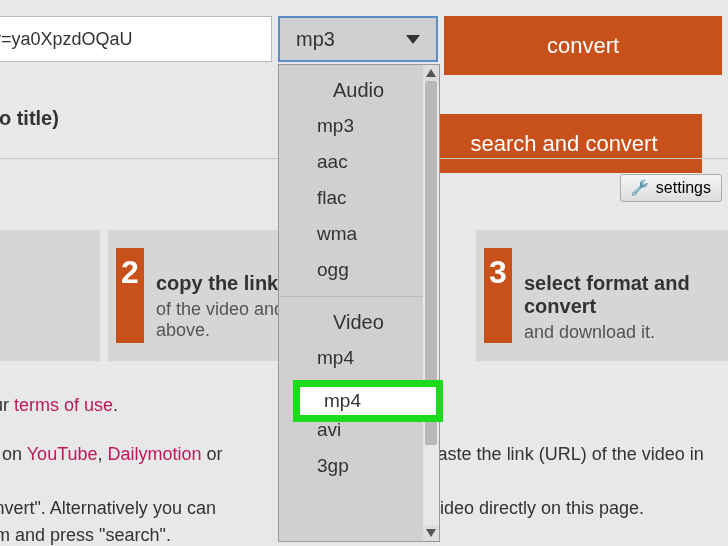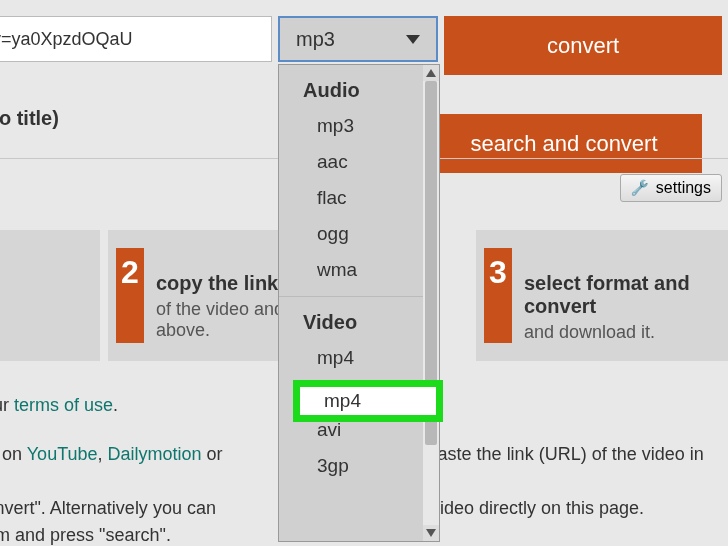--- a/index.html
+++ b/index.html
@@ -120,41 +120,41 @@
 .step-title { font-weight: bold; font-size: 20px; margin-bottom: 4px; margin-top: 24px; }
 .step-desc { font-size: 18px; color: #555; }
 .info-text {
   position: absolute;
   top: 392px;
   left: -80px;
   width: 800px;
   font-size: 18px;
   line-height: 1.5;
 }
-.info-text a { color: #0f766e; text-decoration: none; }
+.info-text a { color: #be185d; text-decoration: none; }
 .dropdown {
   position: absolute;
   left: 278px;
   top: 64px;
   width: 162px;
   background: #d0d0d0;
   border: 1px solid #999;
   z-index: 4;
   height: 478px;
 }
 .dropdown-inner {
   position: absolute;
   left: 0; right: 16px; top: 0; bottom: 0;
   overflow: hidden;
   background: #d0d0d0;
 }
 .dropdown-header {
-  font-weight: bold;
+  font-weight: normal;
   font-size: 20px;
-  padding: 14px 0 6px 24px;
+  padding: 14px 0 6px 54px;
 }
 .dropdown-item {
   padding: 7px 0 7px 38px;
   font-size: 19px;
   cursor: pointer;
 }
 .dropdown-sep { border-top: 1px solid #bbb; margin-top: 8px; }
 .highlight-box {
   position: absolute;
   left: 293px;
@@ -255,22 +255,22 @@
   <div>econd form and press "search".</div>
 </div>
 
 <div class="dropdown">
   <div class="dropdown-inner">
     <div class="dropdown-header">Audio</div>
     <div id="audio-list">
         <div class="dropdown-item">mp3</div>
         <div class="dropdown-item">aac</div>
         <div class="dropdown-item">flac</div>
+        <div class="dropdown-item">wma</div>
         <div class="dropdown-item">ogg</div>
-        <div class="dropdown-item">wma</div>
       </div>
     <div class="dropdown-sep"></div>
     <div class="dropdown-header">Video</div>
     <div id="video-list">
         <div class="dropdown-item">mp4</div>
         <div class="dropdown-item">wmv</div>
         <div class="dropdown-item">avi</div>
         <div class="dropdown-item">3gp</div>
       </div>
   </div>

